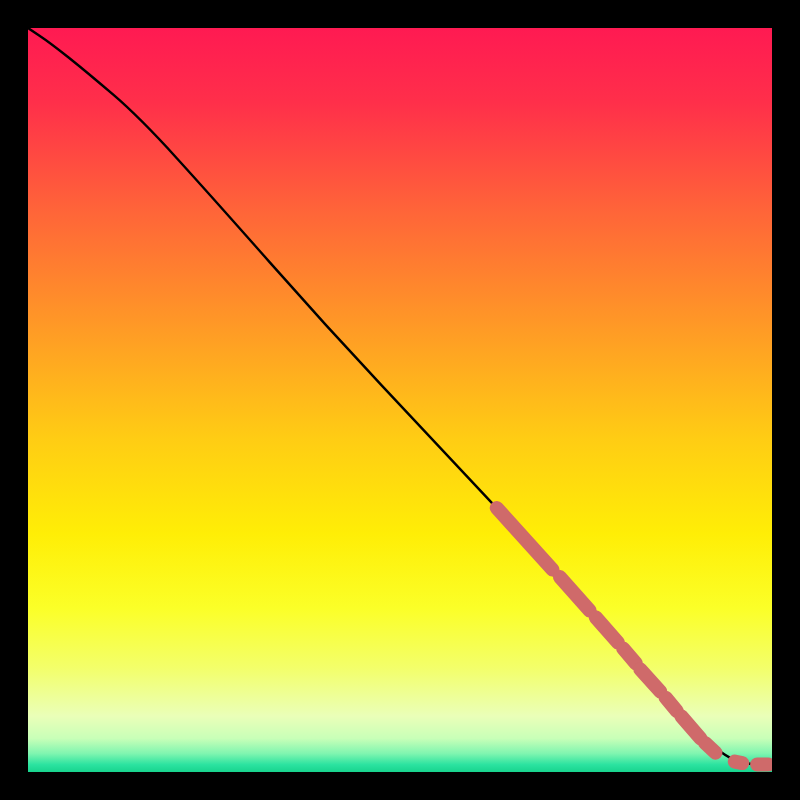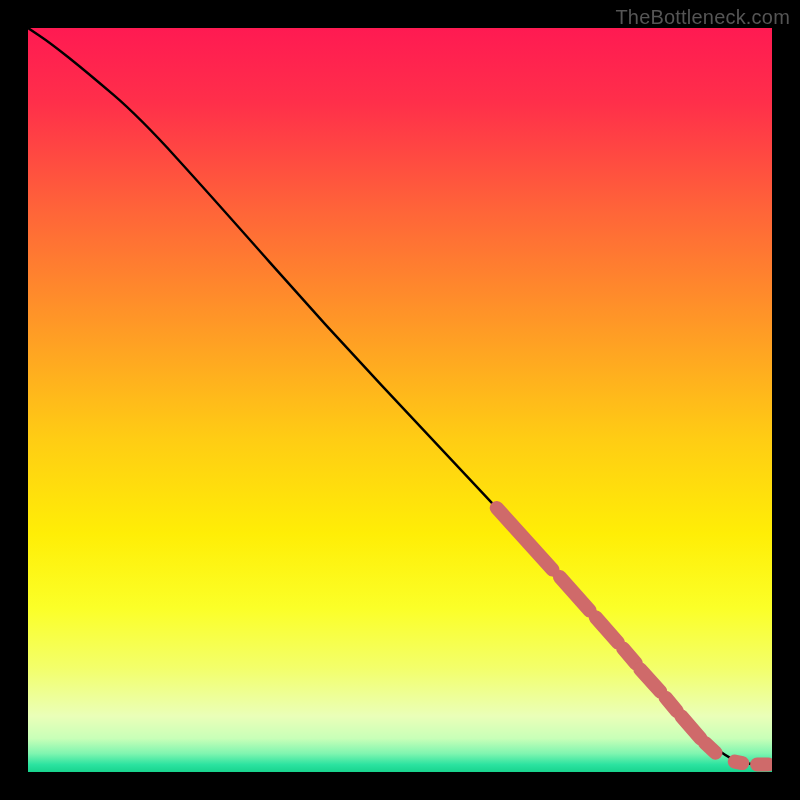--- a/index.html
+++ b/index.html
@@ -86,14 +86,13 @@
           <line x1="612.312" y1="641.328" x2="632.4" y2="663.648" stroke="#cf6a6a" stroke-width="14" stroke-linecap="round"></line>
           <line x1="637.608" y1="669.6" x2="648.768" y2="682.992" stroke="#cf6a6a" stroke-width="14" stroke-linecap="round"></line>
           <line x1="653.232" y1="688.2" x2="672.576" y2="710.52" stroke="#cf6a6a" stroke-width="14" stroke-linecap="round"></line>
           <line x1="677.0400000000001" y1="714.984" x2="687.456" y2="724.656" stroke="#cf6a6a" stroke-width="14" stroke-linecap="round"></line>
           <line x1="706.8" y1="733.584" x2="714.24" y2="735.072" stroke="#cf6a6a" stroke-width="14" stroke-linecap="round"></line>
           <line x1="729.12" y1="736.56" x2="740.28" y2="736.56" stroke="#cf6a6a" stroke-width="14" stroke-linecap="round"></line>
         </g>
     </svg>
   </div>
 
-  <div class="credit">TheBottleneck.com</div>
 </div>
 
 </body></html>

